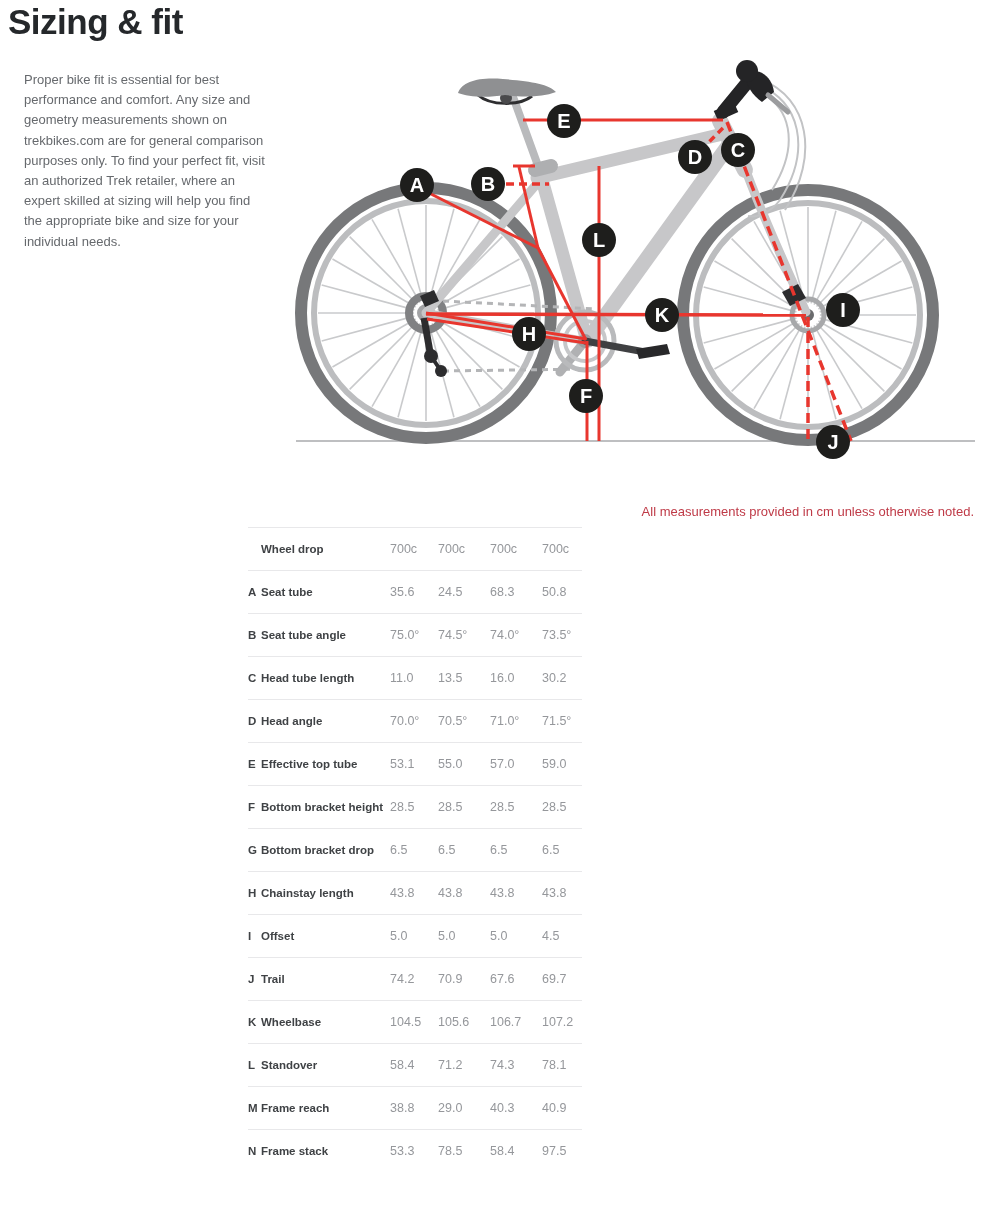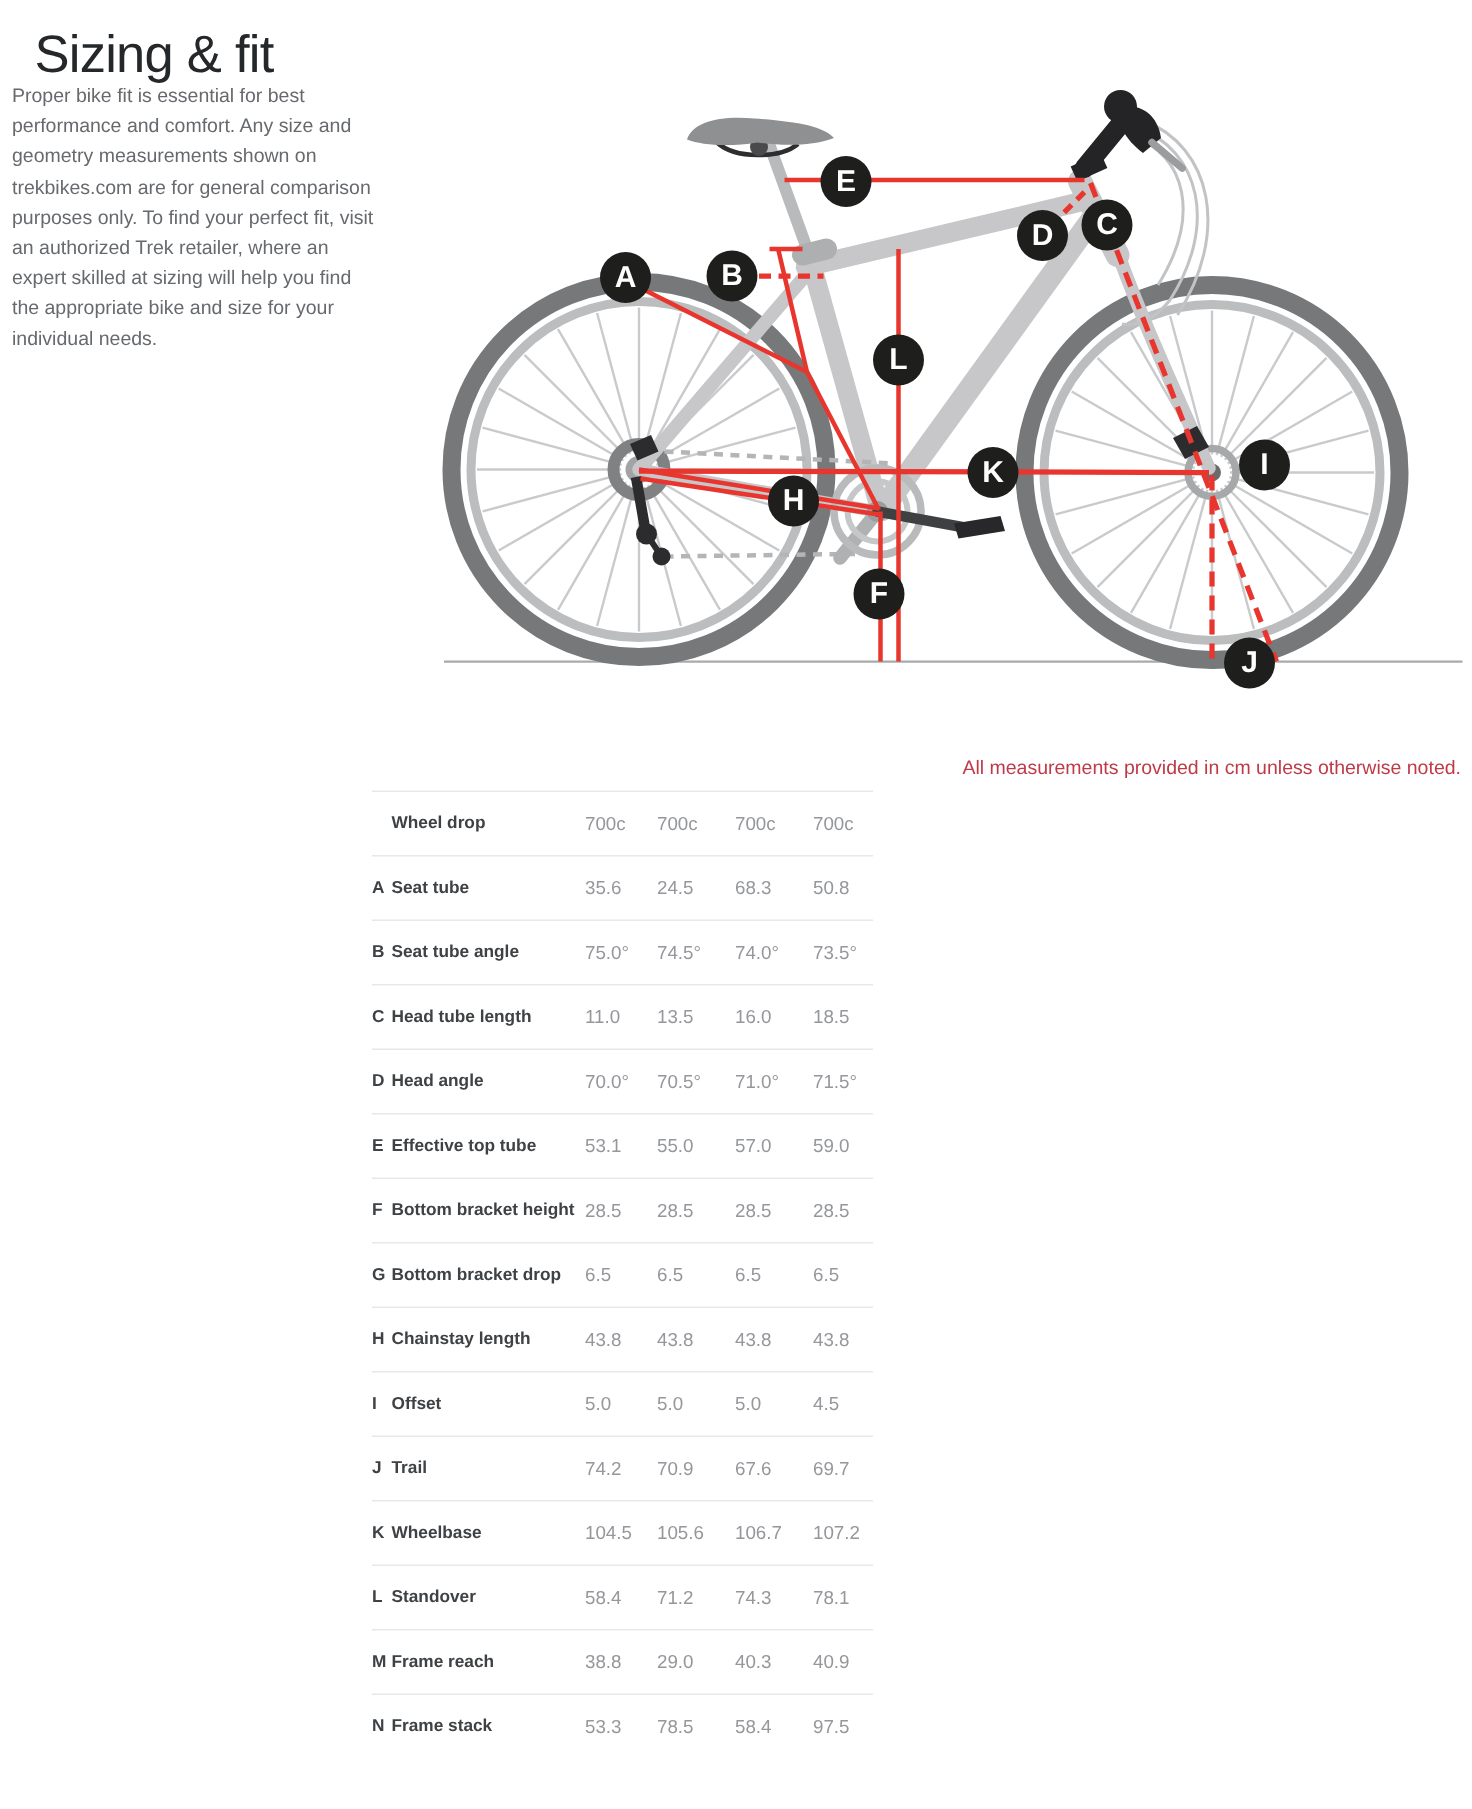--- a/index.html
+++ b/index.html
@@ -1,25 +1,25 @@
 <!DOCTYPE html>
 <html><head>
 <meta charset="utf-8">
 <style>
   html,body{margin:0;padding:0;}
   body{
     width:981px;height:1206px;position:relative;overflow:hidden;
     background:#ffffff;font-family:"Liberation Sans",sans-serif;
   }
   .page-title{
-    position:absolute;left:8px;top:2px;margin:15px;
-    font-size:35px;font-weight:normal;letter-spacing:-0.5px;color:#25282b;
+    position:absolute;left:8px;top:2px;margin:0;
+    font-size:35px;font-weight:bold;letter-spacing:-0.5px;color:#25282b;
   }
   .intro{
-    position:absolute;left:8px;top:54px;width:243px;margin:0;
+    position:absolute;left:8px;top:54px;width:243px;margin:16px;
     font-size:13px;line-height:20.2px;color:#66696d;
   }
   .diagram{position:absolute;left:0;top:0;width:981px;height:470px;}
   .diagram svg{position:absolute;left:290px;top:40px;}
   .callout{
     position:absolute;width:34px;height:34px;border-radius:50%;
     background:#1e1e1c;color:#ffffff;font-weight:bold;font-size:20px;
     line-height:34px;text-align:center;
   }
   .units-note{
@@ -220,21 +220,21 @@
     <span class="geo-val">74.0°</span>
     <span class="geo-val">73.5°</span>
   </div>
 
   <div class="geo-row">
     <span class="geo-letter">C</span>
     <span class="geo-label">Head tube length</span>
     <span class="geo-val">11.0</span>
     <span class="geo-val">13.5</span>
     <span class="geo-val">16.0</span>
-    <span class="geo-val">18.5</span>
+    <span class="geo-val">30.2</span>
   </div>
 
   <div class="geo-row">
     <span class="geo-letter">D</span>
     <span class="geo-label">Head angle</span>
     <span class="geo-val">70.0°</span>
     <span class="geo-val">70.5°</span>
     <span class="geo-val">71.0°</span>
     <span class="geo-val">71.5°</span>
   </div>

